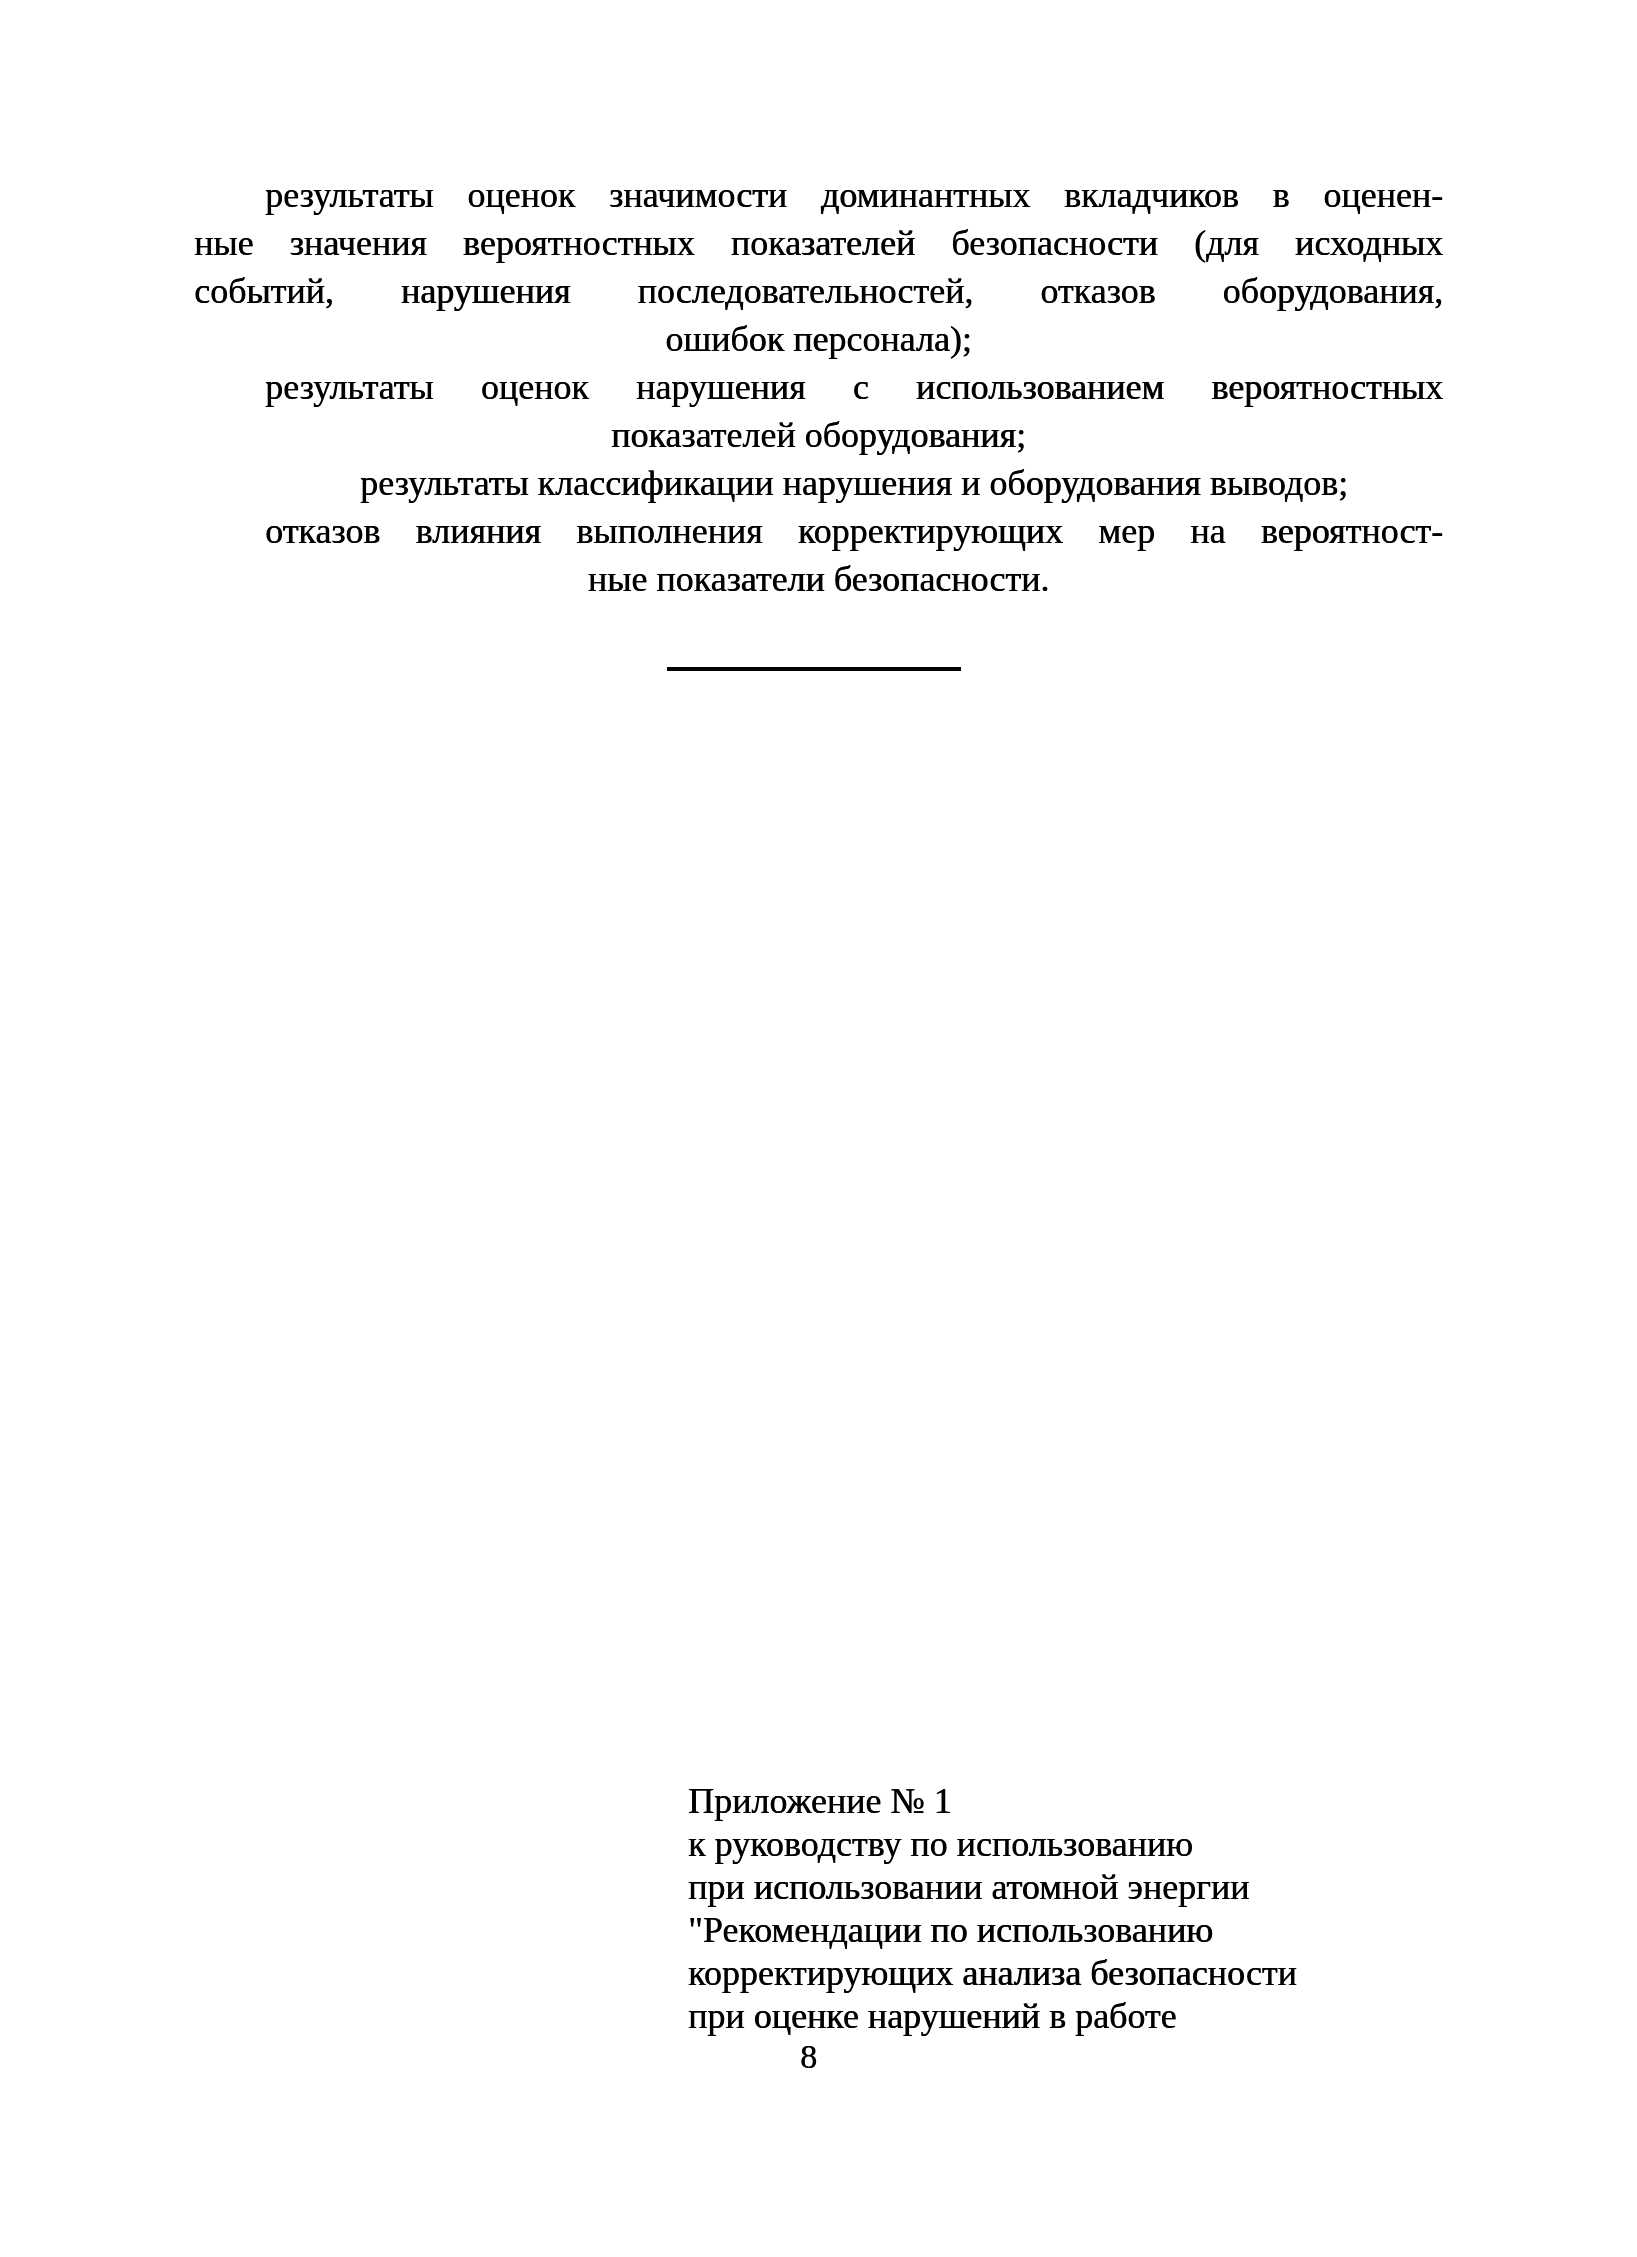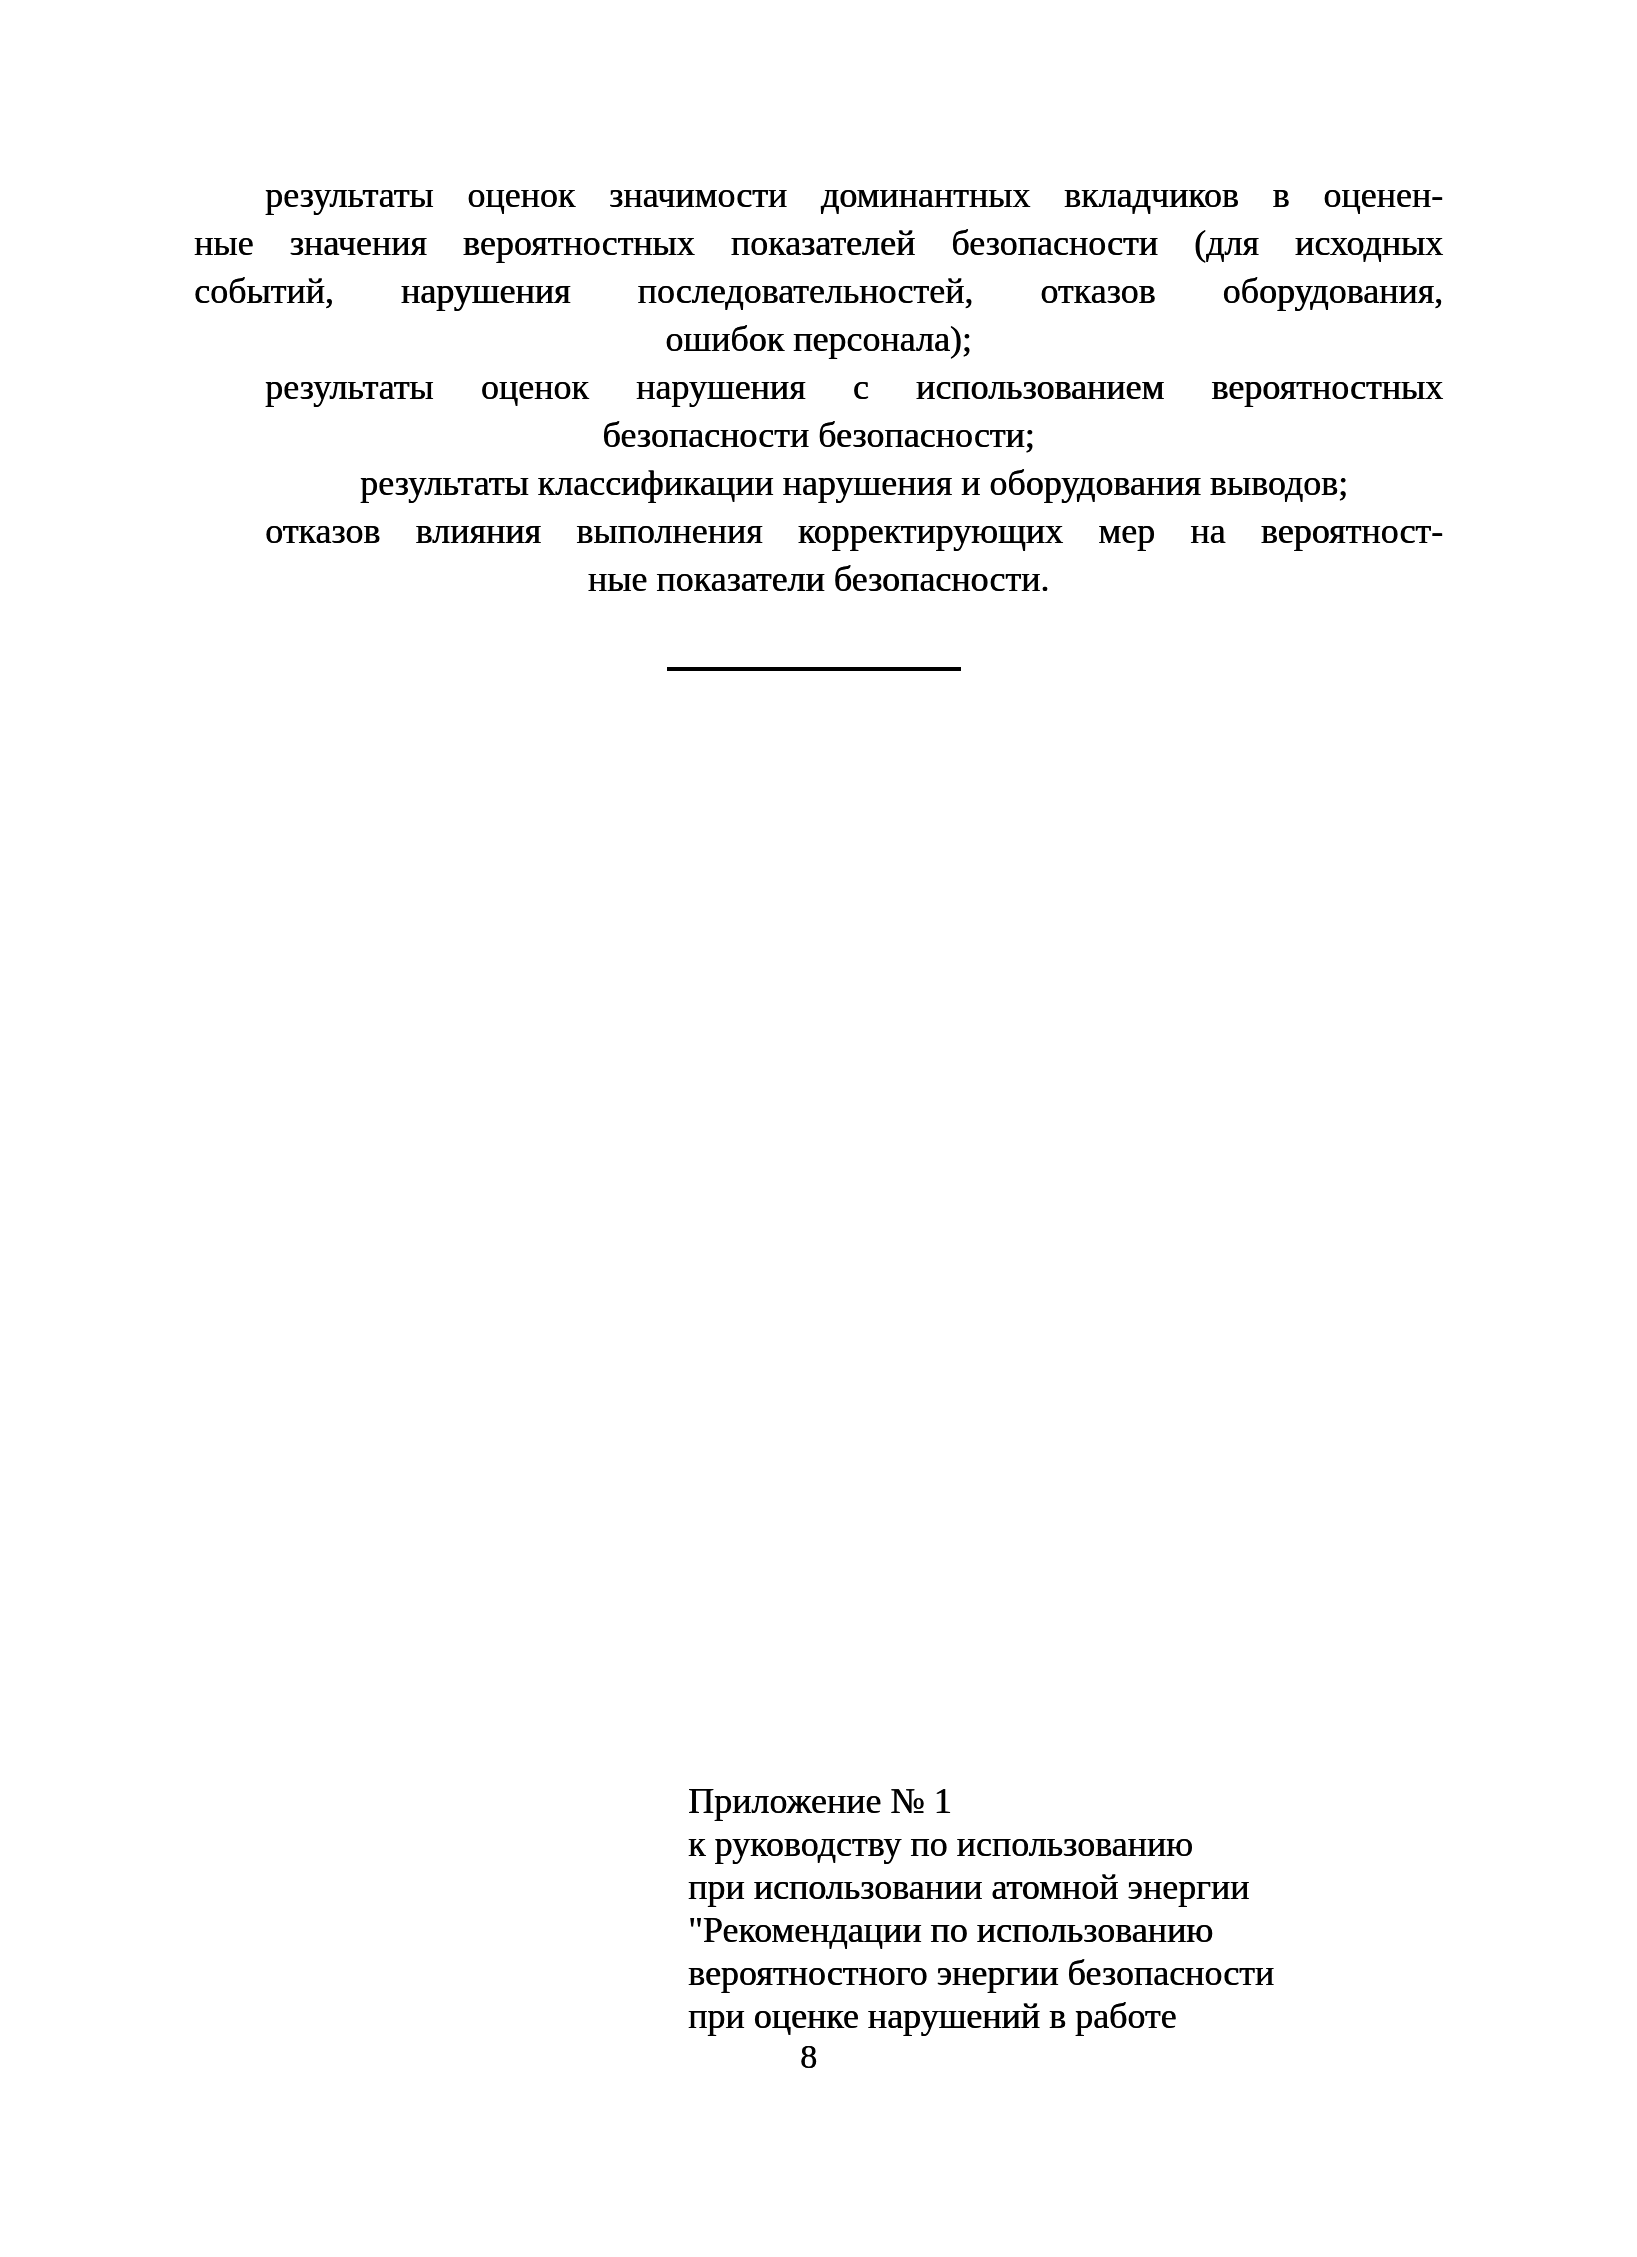--- a/index.html
+++ b/index.html
@@ -78,33 +78,33 @@
 <body>
 
 <div class="page">
 
   <div class="main-text">
     <div class="line indent justify">результаты оценок значимости доминантных вкладчиков в оценен-</div>
     <div class="line justify">ные значения вероятностных показателей безопасности (для исходных</div>
     <div class="line justify">событий, нарушения последовательностей, отказов оборудования,</div>
     <div class="line">ошибок персонала);</div>
     <div class="line indent justify">результаты оценок нарушения с использованием вероятностных</div>
-    <div class="line">безопасности безопасности;</div>
+    <div class="line">показателей оборудования;</div>
     <div class="line indent">результаты классификации нарушения и оборудования выводов;</div>
     <div class="line indent justify">отказов влияния выполнения корректирующих мер на вероятност-</div>
     <div class="line">ные показатели безопасности.</div>
   </div>
 
   <div class="separator"></div>
 
   <div class="appendix">
     <div class="appendix-line">Приложение № 1</div>
     <div class="appendix-line">к руководству по использованию</div>
     <div class="appendix-line">при использовании атомной энергии</div>
     <div class="appendix-line">"Рекомендации по использованию</div>
-    <div class="appendix-line">вероятностного энергии безопасности</div>
+    <div class="appendix-line">корректирующих анализа безопасности</div>
     <div class="appendix-line">при оценке нарушений в работе</div>
   </div>
 
   <div class="page-number">8</div>
 
 </div>
 
 
 </body></html>

